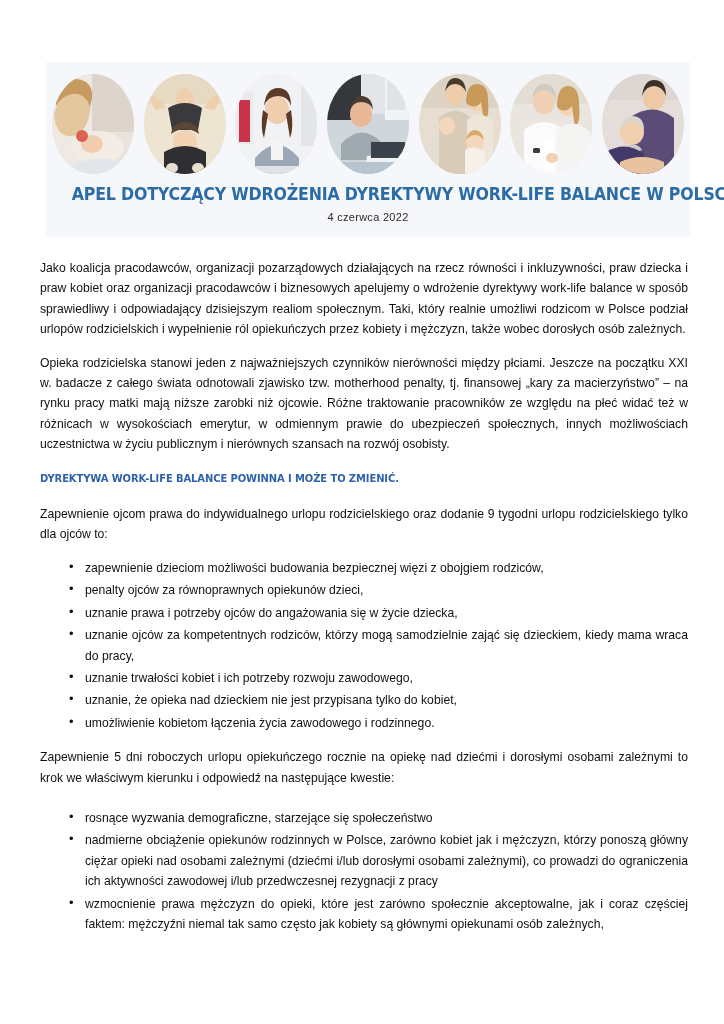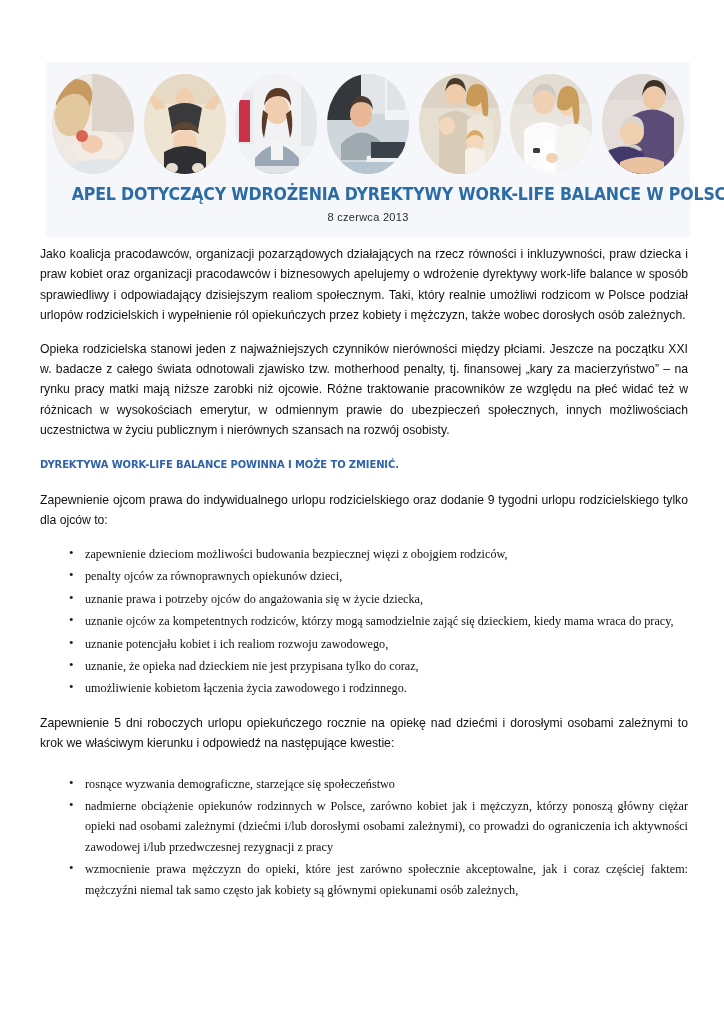--- a/index.html
+++ b/index.html
@@ -83,21 +83,21 @@
     font-family: "Liberation Sans", sans-serif;
     font-size: 11px;
     color: #2b2b2b;
     letter-spacing: 0.3px;
   }
 
   
   .content {
     position: absolute;
     left: 40px;
-    top: 244px;
+    top: 258px;
     width: 648px;
     font-size: 12.2px;
     line-height: 20.4px;
     text-align: justify;
     color: #111111;
   }
 
   .content p {
     margin: 0 0 13px 0;
     text-align: justify;
@@ -119,21 +119,20 @@
   ul.bullets {
     margin: 2px 0 14px 0;
     padding: 0 0 0 45px;
     list-style: none;
   }
   ul.bullets li {
     position: relative;
     margin: 0 0 2px 0;
     padding-left: 0;
     text-align: justify;
-    font-family: Liberation Serif, serif;
   }
   ul.bullets li::before {
     content: "\2022";
     position: absolute;
     left: -16px;
     top: -1px;
     font-size: 13px;
     color: #111;
   }
 
@@ -256,40 +255,40 @@
           <path d="M24 72 q12 -4 16 4 q-8 4 -16 -4z" fill="#cfcac3"></path>
           <path d="M4 78 q20 -12 38 2 l0 20 l-38 0z" fill="#43396a"></path>
           <path d="M18 88 q22 -10 44 0 l0 12 l-44 0z" fill="#e9c3a0"></path>
         </svg>
       </div>
 
     </div>
 
     <div class="banner-title">APEL DOTYCZĄCY WDROŻENIA DYREKTYWY WORK-LIFE BALANCE W POLSCE</div>
 
-    <div class="banner-date">8 czerwca 2013</div>
+    <div class="banner-date">4 czerwca 2022</div>
   </div>
 
   <div class="content">
 
     <p>Jako koalicja pracodawców, organizacji pozarządowych działających na rzecz równości i inkluzywności, praw dziecka i praw kobiet oraz organizacji pracodawców i biznesowych apelujemy o wdrożenie dyrektywy work-life balance w sposób sprawiedliwy i odpowiadający dzisiejszym realiom społecznym. Taki, który realnie umożliwi rodzicom w Polsce podział urlopów rodzicielskich i wypełnienie ról opiekuńczych przez kobiety i mężczyzn, także wobec dorosłych osób zależnych.</p>
 
     <p>Opieka rodzicielska stanowi jeden z najważniejszych czynników nierówności między płciami. Jeszcze na początku XXI w. badacze z całego świata odnotowali zjawisko tzw. motherhood penalty, tj. finansowej „kary za macierzyństwo” – na rynku pracy matki mają niższe zarobki niż ojcowie. Różne traktowanie pracowników ze względu na płeć widać też w różnicach w wysokościach emerytur, w odmiennym prawie do ubezpieczeń społecznych, innych możliwościach uczestnictwa w życiu publicznym i nierównych szansach na rozwój osobisty.</p>
 
     <p class="blue-heading">DYREKTYWA WORK-LIFE BALANCE POWINNA I MOŻE TO ZMIENIĆ.</p>
 
     <p>Zapewnienie ojcom prawa do indywidualnego urlopu rodzicielskiego oraz dodanie 9 tygodni urlopu rodzicielskiego tylko dla ojców to:</p>
 
     <ul class="bullets">
       <li>zapewnienie dzieciom możliwości budowania bezpiecznej więzi z obojgiem rodziców,</li>
       <li>penalty ojców za równoprawnych opiekunów dzieci,</li>
       <li>uznanie prawa i potrzeby ojców do angażowania się w życie dziecka,</li>
       <li>uznanie ojców za kompetentnych rodziców, którzy mogą samodzielnie zająć się dzieckiem, kiedy mama wraca do pracy,</li>
-      <li>uznanie potencjału kobiet i ich realiom rozwoju zawodowego,</li>
-      <li>uznanie, że opieka nad dzieckiem nie jest przypisana tylko do coraz,</li>
+      <li>uznanie trwałości kobiet i ich potrzeby rozwoju zawodowego,</li>
+      <li>uznanie, że opieka nad dzieckiem nie jest przypisana tylko do kobiet,</li>
       <li>umożliwienie kobietom łączenia życia zawodowego i rodzinnego.</li>
     </ul>
 
     <p class="nospace">
       <b>Zapewnienie 5</b><span> dni roboczych urlopu opiekuńczego rocznie na opiekę nad dziećmi i dorosłymi osobami zależnymi to krok we właściwym kierunku i odpowiedź na następujące kwestie:</span>
     </p>
 
     <ul class="bullets">
       <li>rosnące wyzwania demograficzne, starzejące się społeczeństwo</li>
       <li>nadmierne obciążenie opiekunów rodzinnych w Polsce, zarówno kobiet jak i mężczyzn, którzy ponoszą główny ciężar opieki nad osobami zależnymi (dziećmi i/lub dorosłymi osobami zależnymi), co prowadzi do ograniczenia ich aktywności zawodowej i/lub przedwczesnej rezygnacji z pracy</li>

